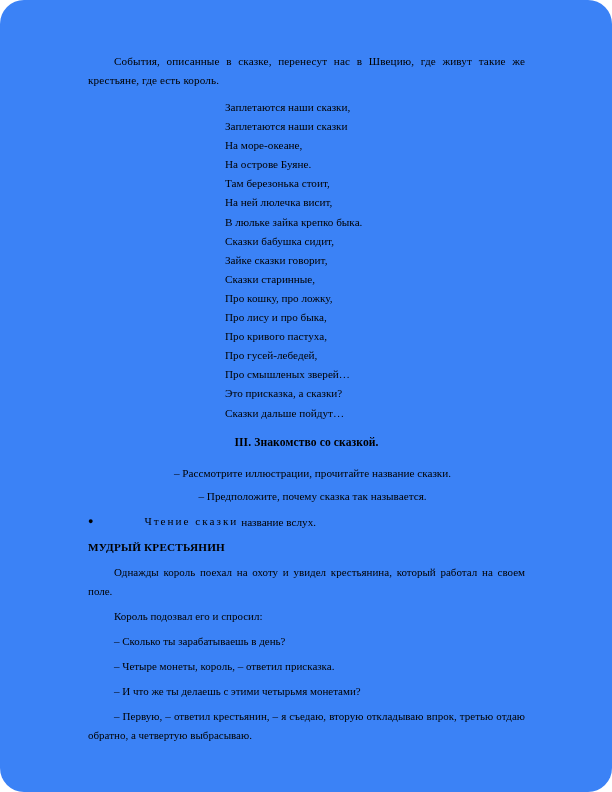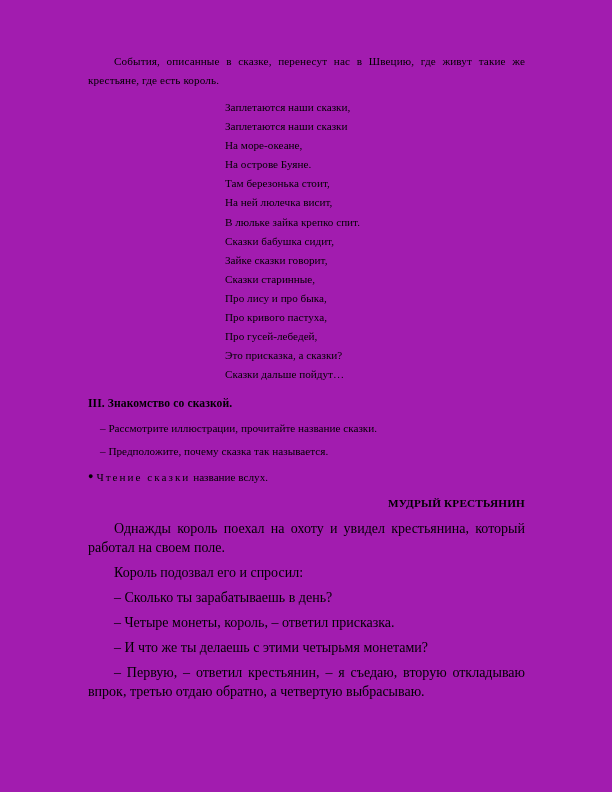--- a/index.html
+++ b/index.html
@@ -14,21 +14,22 @@
     font-family: "Liberation Serif", "DejaVu Serif", serif;
     color: #000000;
     overflow: hidden;
   }
   #page {
     position: absolute;
     left: 0;
     top: 0;
     width: 612px;
     height: 792px;
-    background: #a21caf;
+    background: #3b82f6;
+    border-radius: 24px;
   }
   .content {
     position: absolute;
     left: 88px;
     top: 52px;
     width: 437px;
   }
   .para {
     font-size: 11.2px;
     line-height: 19px;
@@ -48,58 +49,59 @@
     margin: 0;
     padding: 0 0 0 137px;
     text-align: left;
     white-space: nowrap;
   }
   .heading {
     font-size: 11.6px;
     line-height: 19px;
     font-weight: bold;
     margin: 10px 0 0 0;
-    text-align: left;
+    text-align: center;
     letter-spacing: 0.1px;
   }
   .dash-item {
     font-size: 11.2px;
     line-height: 19px;
-    margin: 6px 0 0 0;
+    margin: 12px 0 0 0;
     text-indent: 12px;
-    text-align: left;
+    text-align: center;
   }
   .dash-item.tight {
     margin-top: 4px;
   }
   .bullet-item {
     font-size: 11.2px;
     line-height: 19px;
     margin: 6px 0 0 0;
     text-align: left;
     text-indent: 0;
   }
   .bullet-dot {
     font-size: 9px;
     vertical-align: 1.5px;
     padding-right: 3px;
   }
   .spaced {
     letter-spacing: 2.0px;
+    margin-left: 48px;
   }
   .title-center {
     font-size: 11.2px;
     line-height: 19px;
     font-weight: bold;
-    text-align: right;
+    text-align: left;
     margin: 7px 0 0 0;
     letter-spacing: 0.2px;
   }
   .story-para {
-    font-size: 14px;
+    font-size: 11px;
     line-height: 19px;
     text-align: justify;
     text-indent: 26px;
     margin: 6px 0 0 0;
   }
   .story-para.last {
   }
 </style>
 </head>
 <body>
@@ -109,27 +111,29 @@
 
     <p class="para">События, описанные в сказке, перенесут нас в Швецию, где живут такие же крестьяне, где есть король.</p>
 
     <div class="poem">
       <div class="poem-line">Заплетаются наши сказки,</div>
       <div class="poem-line">Заплетаются наши сказки</div>
       <div class="poem-line">На море-океане,</div>
       <div class="poem-line">На острове Буяне.</div>
       <div class="poem-line">Там березонька стоит,</div>
       <div class="poem-line">На ней люлечка висит,</div>
-      <div class="poem-line">В люльке зайка крепко спит.</div>
+      <div class="poem-line">В люльке зайка крепко быка.</div>
       <div class="poem-line">Сказки бабушка сидит,</div>
       <div class="poem-line">Зайке сказки говорит,</div>
       <div class="poem-line">Сказки старинные,</div>
+      <div class="poem-line">Про кошку, про ложку,</div>
       <div class="poem-line">Про лису и про быка,</div>
       <div class="poem-line">Про кривого пастуха,</div>
       <div class="poem-line">Про гусей-лебедей,</div>
+      <div class="poem-line">Про смышленых зверей…</div>
       <div class="poem-line">Это присказка, а сказки?</div>
       <div class="poem-line">Сказки дальше пойдут…</div>
     </div>
 
     <p class="heading">III. Знакомство со сказкой.</p>
 
     <p class="dash-item">– Рассмотрите иллюстрации, прочитайте название сказки.</p>
     <p class="dash-item tight">– Предположите, почему сказка так называется.</p>
 
     <p class="bullet-item">

